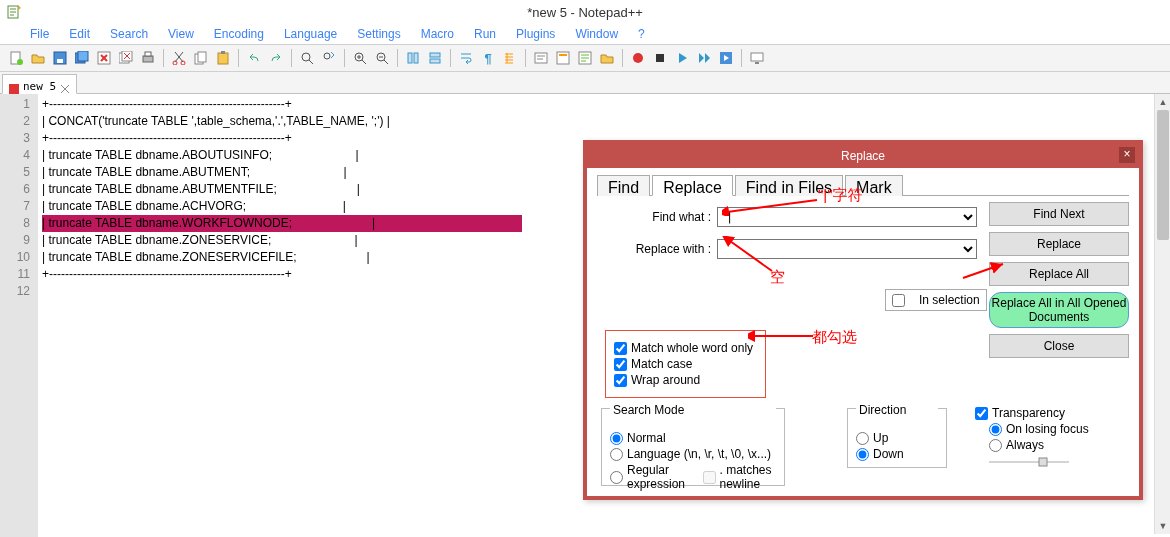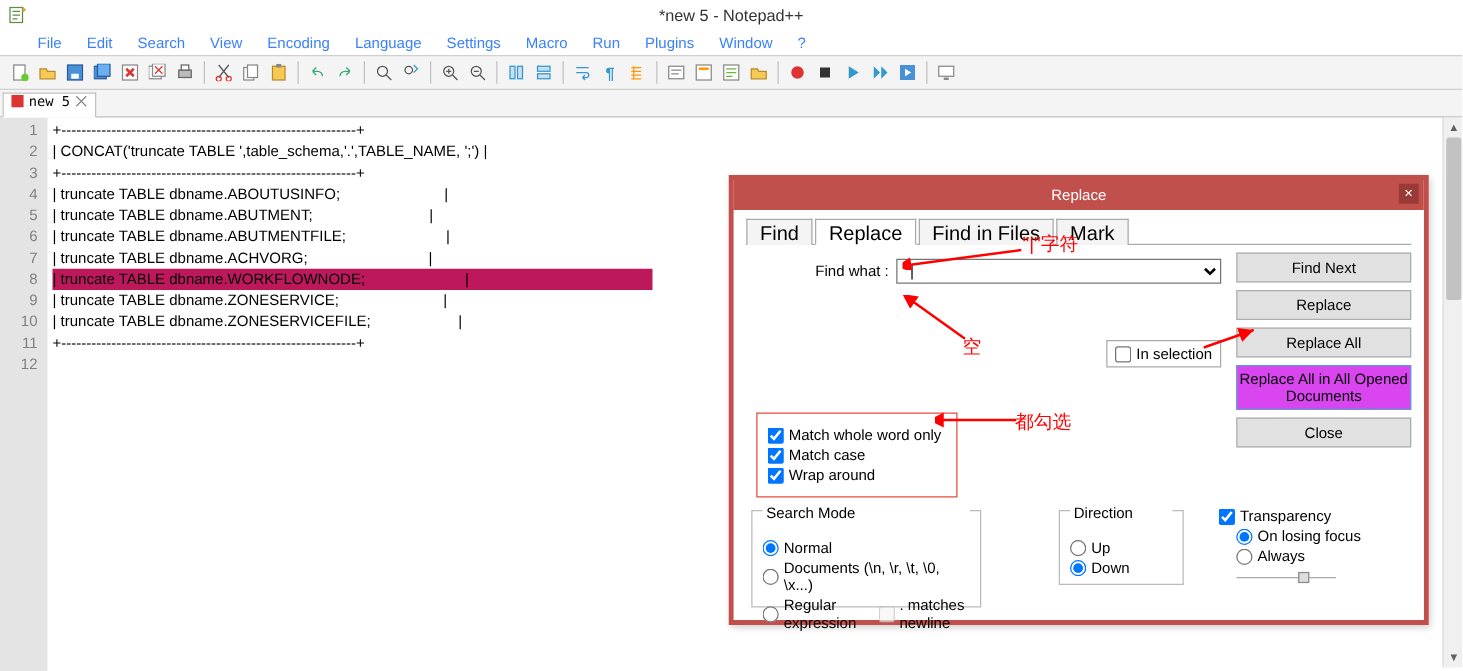--- a/index.html
+++ b/index.html
@@ -14,21 +14,21 @@
   .menubar { height: 20px; display: flex; align-items: center; padding-left: 22px; gap: 4px; color: #3b82f6; }
   .menubar span { padding: 2px 8px; cursor: default; }
 
   
   .toolbar { height: 28px; border-top: 1px solid #d0d0d0; border-bottom: 1px solid #d0d0d0; display: flex; align-items: center; padding-left: 6px; gap: 2px; background:#f4f4f4;}
   .tbtn { width: 20px; height: 20px; display: inline-flex; align-items: center; justify-content: center; border-radius:2px;}
   .tsep { width: 1px; height: 18px; background: #c0c0c0; margin: 0 3px; }
 
   
   .tabs { height: 22px; background: #f4f4f4; display: flex; align-items: flex-end; padding-left: 2px; border-bottom:1px solid #c0c0c0;}
-  .tab { height: 20px; background: #fff; border: 1px solid #c0c0c0; border-bottom:1px solid #fff; padding: 0 6px; display: flex; align-items: flex-start; gap: 4px; position:relative; top:1px;}
+  .tab { height: 20px; background: #fff; border: 1px solid #c0c0c0; border-bottom:1px solid #fff; padding: 0 6px; display: flex; align-items: flex-end; gap: 4px; position:relative; top:1px;}
   .tab .dot { width:10px; height:10px; }
   .tab .close { width:10px; height:10px; }
 
   
   .editor { display: flex; height: calc(537px - 24px - 20px - 28px - 22px); font-family: Consolas, "Courier New", monospace; font-size: 13px; }
   .gutter { width: 38px; text-align: right; padding-right: 8px; color: #808080; background: #e4e4e4; line-height: 17px; padding-top: 2px; user-select:none;}
   .code { flex: 1; white-space: pre; line-height: 17px; padding-top: 2px; padding-left: 4px; color: #000; }
   .code .highlighted { background: #be185d; display:inline-block; min-width:480px;}
   .scroll-v { position:absolute; right:0; top:94px; width:16px; height:440px; background:#f0f0f0; border-left:1px solid #ddd;}
   .scroll-v .thumb { position:absolute; left:2px; width:12px; background:#c2c2c2; border-radius:2px;}
@@ -40,24 +40,24 @@
   .dialog-title .closebtn { position:absolute; right:4px; top:3px; width:16px; height:16px; background:#9a3a36; color:#fff; text-align:center; line-height:14px; font-size:12px; cursor:pointer;}
   .dialog-body { padding: 6px 10px 10px 10px; background: #fff; height: calc(100% - 24px); position:relative;}
   .dialog-tabs { display:flex; border-bottom:1px solid #aaa; height:22px;}
   .dtab { padding: 3px 10px; border:1px solid #aaa; border-bottom:none; margin-right:2px; background:#f4f4f4; cursor:default; position:relative; top:1px; font-size:16px;}
   .dtab.active { background:#fff; border-bottom:1px solid #fff;}
   .form-row { display:flex; align-items:center; margin-top:10px; height:22px;}
   .form-row label { width:120px; text-align:right; padding-right:6px;}
   .form-row select.combo { flex:0 0 260px; height:20px; border:1px solid #767676; font-family:Consolas,monospace; padding-left:4px; background:#fff;}
   .btncol { position:absolute; right:10px; top:34px; width:140px;}
   .btncol button { width:100%; height:24px; margin-bottom:6px; background:#e1e1e1; border:1px solid #adadad; cursor:pointer; font-size:12px;}
-  .btncol button.highlight { background:#d946ef; border-color:#5b9bd5;}
+  .btncol button.highlight { background:#86efac; border-color:#5b9bd5;border-radius:12px;}
   .checkbox-group { position:absolute; left:18px; top:162px; border:1px solid #e74c3c; padding:8px 12px 8px 8px;}
   .checkbox-group label { display:flex; align-items:center; gap:4px; margin:2px 0; font-size:12px;}
-  .in-sel { position:absolute; left:298px; top:104px; display:flex; align-items:center; gap:4px; border:1px solid #aaa; padding:3px 6px; background:#fff;}
+  .in-sel { position:absolute; left:298px; top:121px; display:flex; align-items:center; gap:14px; border:1px solid #aaa; padding:3px 6px; background:#fff;}
   .fieldset { border:1px solid #bbb; padding:6px 8px 8px 8px; position:absolute; font-size:12px;}
   .fieldset .legend { position:relative; top:-12px; background:#fff; padding:0 3px; font-size:12px;}
   .radio-row { display:flex; align-items:center; gap:4px; margin:2px 0;}
 
   
   .ann { position:absolute; color:#ff0000; font-size:15px; pointer-events:none; }
   .arrow-svg { position:absolute; pointer-events:none;}
 </style>
 </head>
 <body>
@@ -320,20 +320,24 @@
       <div class="dtab">Find</div>
       <div class="dtab active">Replace</div>
       <div class="dtab">Find in Files</div>
       <div class="dtab">Mark</div>
     </div>
 
     <div class="form-row">
       <label>Find what :</label>
       <select class="combo"><option>|</option></select>
     </div>
+    <div class="form-row">
+      <label>Replace with :</label>
+      <select class="combo"><option></option></select>
+    </div>
 
     <div class="in-sel">
       <input type="checkbox" style="">
       <span>In selection</span>
     </div>
 
     <div class="btncol">
       <button>Find Next</button>
       <button>Replace</button>
       <button>Replace All</button>
@@ -357,21 +361,21 @@
     </div>
 
     <div class="fieldset" style="left:14px; top:240px; width:184px; height:78px;">
       <div class="legend">Search Mode</div>
       <div class="radio-row">
           <input type="radio" name="sm" checked="" style="">
           <span>Normal</span>
         </div>
       <div class="radio-row">
           <input type="radio" name="sm" style="">
-          <span>Documents (\n, \r, \t, \0, \x...)</span>
+          <span>Language (\n, \r, \t, \0, \x...)</span>
         </div>
       <div class="radio-row"><input type="radio" name="sm" style=""><span>Regular expression</span>&nbsp;&nbsp;<input type="checkbox" disabled="" style=""><span>. matches newline</span></div>
     </div>
 
     <div class="fieldset" style="left:260px; top:240px; width:100px; height:60px;">
       <div class="legend">Direction</div>
       <div class="radio-row">
           <input type="radio" name="dir" style="">
           <span>Up</span>
         </div>

